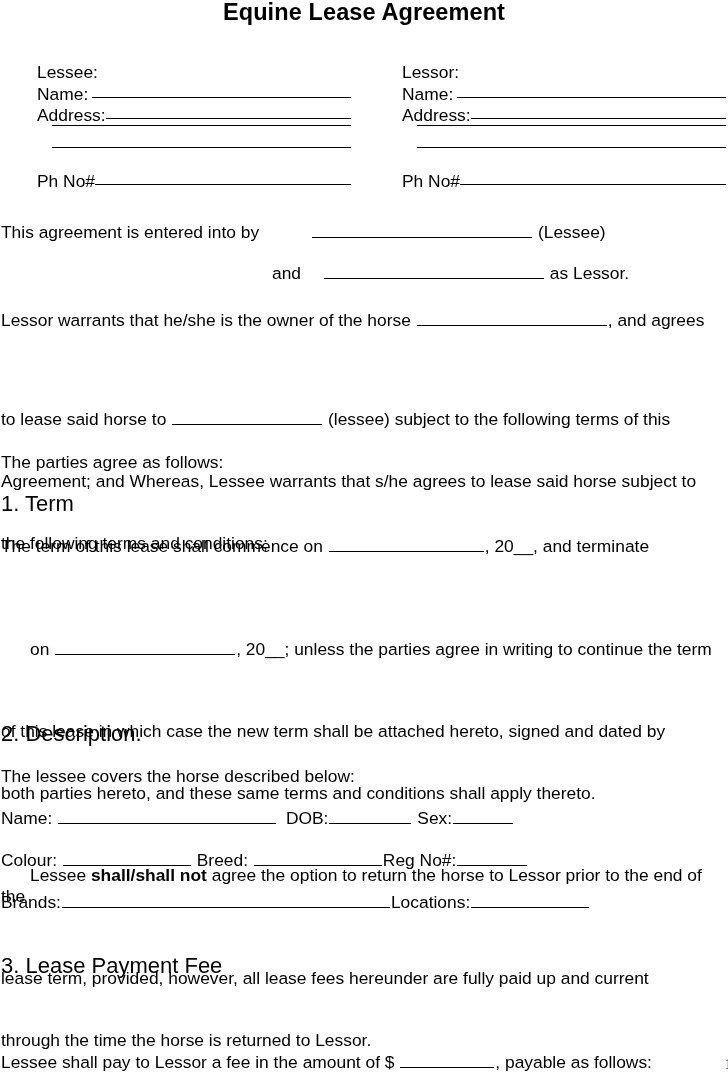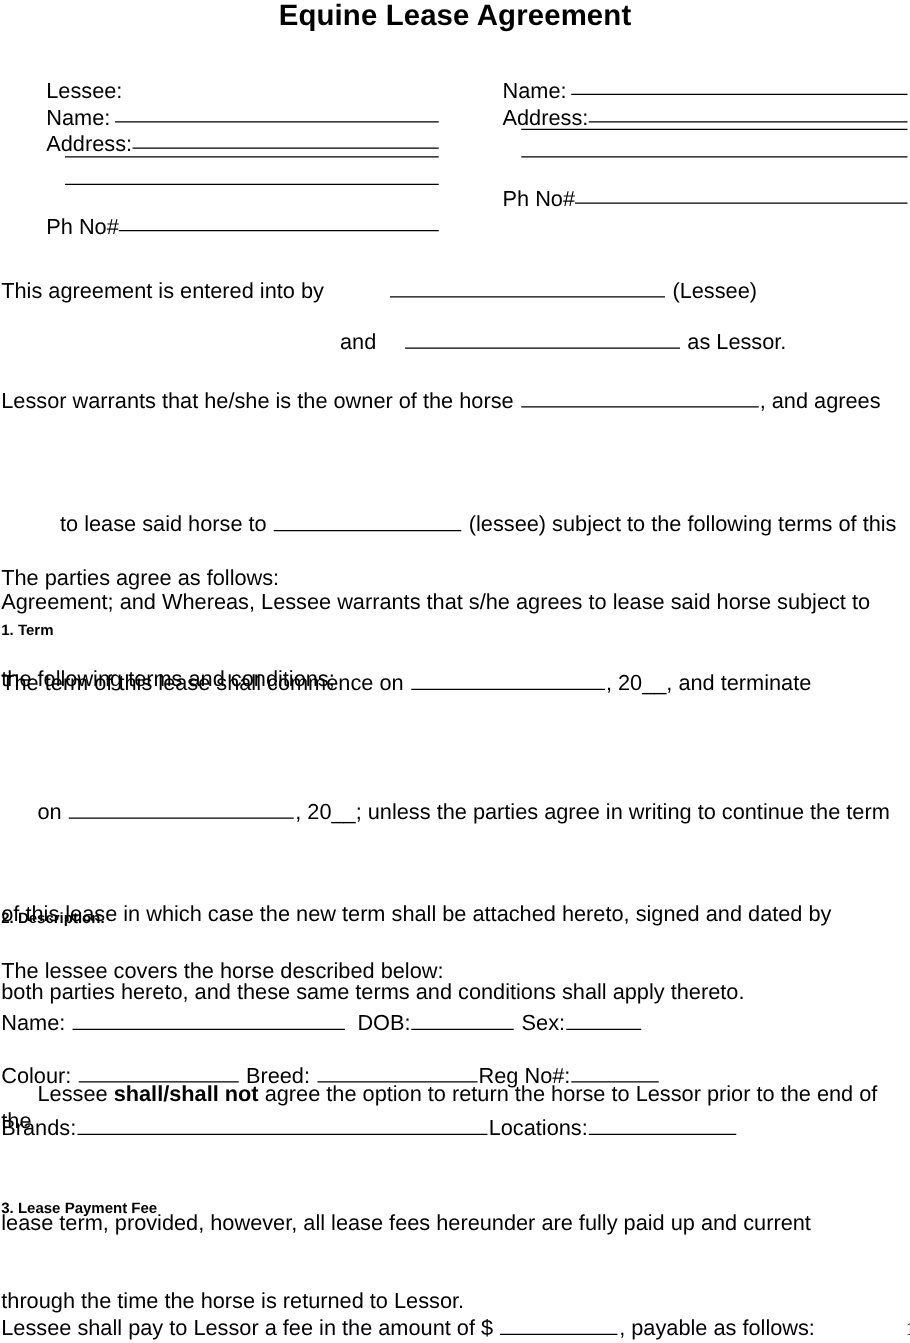--- a/index.html
+++ b/index.html
@@ -42,22 +42,22 @@
 
   
   .body-text {
     font-size: 17.4px;
     line-height: 20.6px;
     white-space: pre-wrap;
   }
   .bold { font-weight: bold; }
 
   .heading {
-    font-size: 12px;
-    font-weight: bold;
+    font-size: 22px;
+    font-weight: normal;
     line-height: 20.6px;
   }
 
   
   .party-block {
     position: absolute;
     top: 62px;
     font-size: 17.4px;
     line-height: 21.5px;
   }
@@ -130,20 +130,23 @@
       <span class="rule indent"></span>
     </div>
     <div class="party-row">
       <span class="lbl">Ph No#</span>
       <span class="rule"></span>
     </div>
   </div>
 
   <div class="party-block party-right">
     <div class="party-row">
+      <span class="lbl">Lessor:</span>
+    </div>
+    <div class="party-row">
       <span class="lbl">Name:</span>
       <span class="rule pad-left"></span>
     </div>
     <div class="party-row">
       <span class="lbl">Address:</span>
       <span class="rule"></span>
     </div>
     <div class="party-row gap">
       <span class="rule indent"></span>
     </div>
@@ -162,21 +165,21 @@
 
   <div class="ln body-text" style="top:263px; left:272px;">
     <span>and</span><span style="display:inline-block;width:22px;"></span><span class="fill" style="width:220px;"></span> <span>as Lessor.</span>
   </div>
 
   <div class="ln body-text" style="top:310px;">
     <span>Lessor warrants that he/she is the owner of the horse</span> <span class="fill" style="width:190px;"></span><span>, and agrees</span>
   </div>
 
   <div class="blk body-text" style="top:368px; width:726px;">
-    <div class="ln" style="position:static;margin-left:47px;">
+    <div class="ln" style="position:static;">
       <span>to lease said horse to</span> <span class="fill" style="width:150px;"></span> <span>(lessee) subject to the following terms of this</span>
     </div>
     <div>Agreement; and Whereas, Lessee warrants that s/he agrees to lease said horse subject to</div>
     <div>the following terms and conditions;</div>
   </div>
 
   <div class="ln body-text" style="top:452px;">The parties agree as follows:</div>
 
   <div class="ln heading" style="top:494px;">1. Term</div>
 

